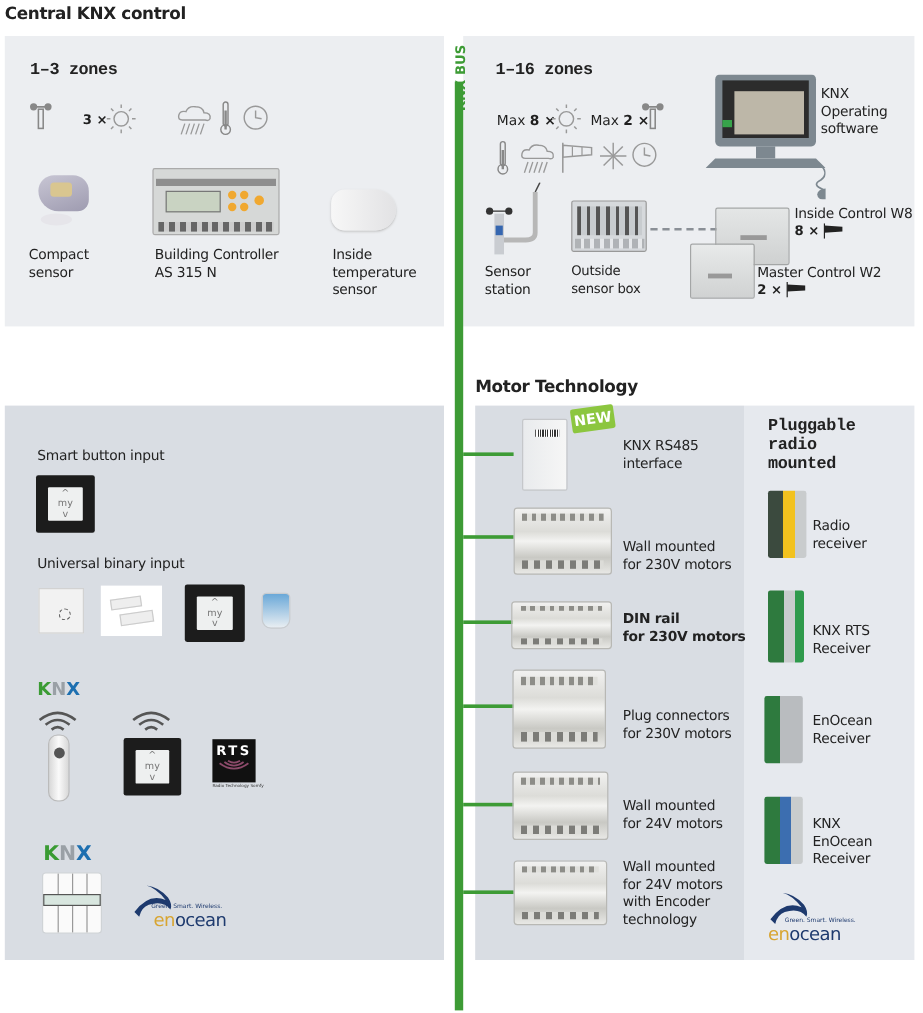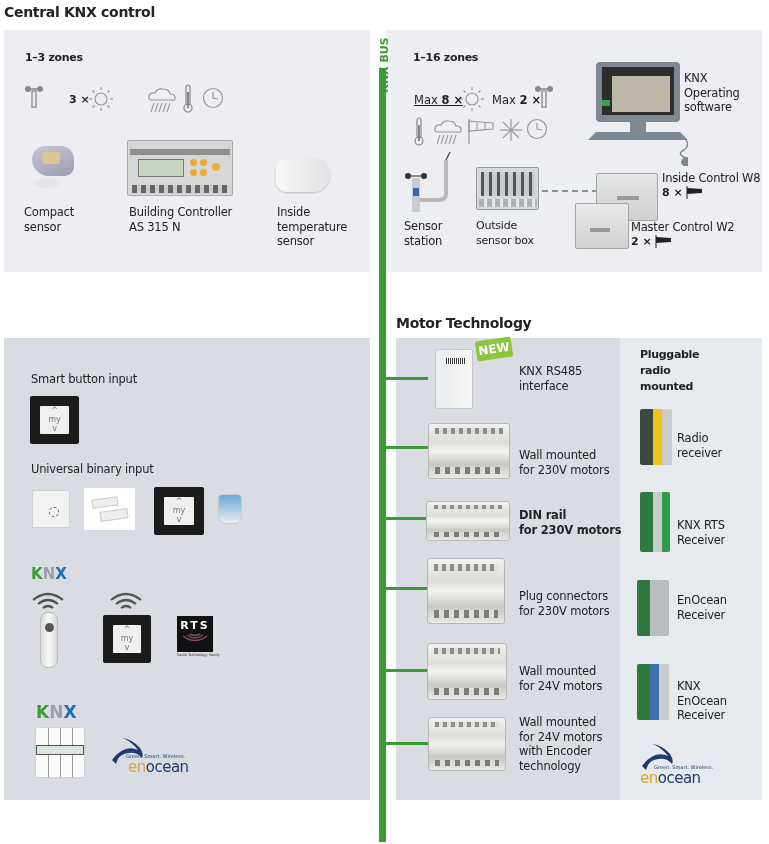--- a/index.html
+++ b/index.html
@@ -1,20 +1,20 @@
 <!DOCTYPE html>
 <html><head>
 <meta charset="utf-8">
 <style>
   * { box-sizing: border-box; margin: 0; padding: 0; }
   body { width: 769px; height: 844px; background: #ffffff; position: relative; overflow: hidden;
          font-family: "DejaVu Sans", "Liberation Sans", sans-serif; color: #1f1f1f; }
   .abs { position: absolute; }
   .h1 { font-size: 14px; font-weight: bold; color: #222; letter-spacing: -0.3px; }
-  .h2 { font-size: 11px; font-weight: bold; color: #222; letter-spacing: -0.3px; }
+  .h2 { font-size: 14px; font-weight: bold; color: #222; letter-spacing: -0.3px; font-family: Liberation Mono, monospace; }
   .lbl { font-size: 11.5px; line-height: 14.5px; color: #222; letter-spacing: -0.2px; }
   .panel-light { background: #eceef1; }
   .panel-mid { background: #d9dde3; }
   .panel-plug { background: #e6e9ee; }
   .bus { background: #3d9b35; }
   .tick { background: #3d9b35; height: 3px; }
   .icon svg { display: block; }
   .dev { border-radius: 2px; }
   .dark-switch { background: #1c1c1c; border-radius: 2px; }
   .dark-switch .face { position: absolute; left: 20%; top: 20%; width: 60%; height: 60%; background: #eef0f0; border-radius: 1px;
@@ -131,21 +131,21 @@
   <div style="position:absolute; left:2px; top:4px; width:54px; height:34px; background:linear-gradient(90deg,#f7f7f7,#e2e2e4); border-radius:12px 18px 18px 12px; box-shadow:0 1px 2px #bbb;"></div>
 </div>
 <div class="abs lbl" style="left:277px; top:205px;">
   <div>Inside</div>
   <div>temperature</div>
   <div>sensor</div>
 </div>
 
 <div class="abs h2" style="left:413px; top:51px;">1–16 zones</div>
 
-<div class="abs" style="left:414px; top:93px; font-size:11.5px;text-decoration:underline;">
+<div class="abs" style="left:414px; top:93px; font-size:11.5px;">
   <span>Max</span>
   <b>8 ×</b>
 </div>
 <div class="abs icon" style="left:459px; top:86px;">
   <svg width="26" height="26" viewBox="0 0 26 26">
       <circle cx="13" cy="13" r="6" fill="none" stroke="#999" stroke-width="1.2"></circle>
       <g stroke="#999" stroke-width="1.2">
         <line x1="13" y1="1" x2="13" y2="4"></line>
         <line x1="13" y1="22" x2="13" y2="25"></line>
         <line x1="1" y1="13" x2="4" y2="13"></line>

